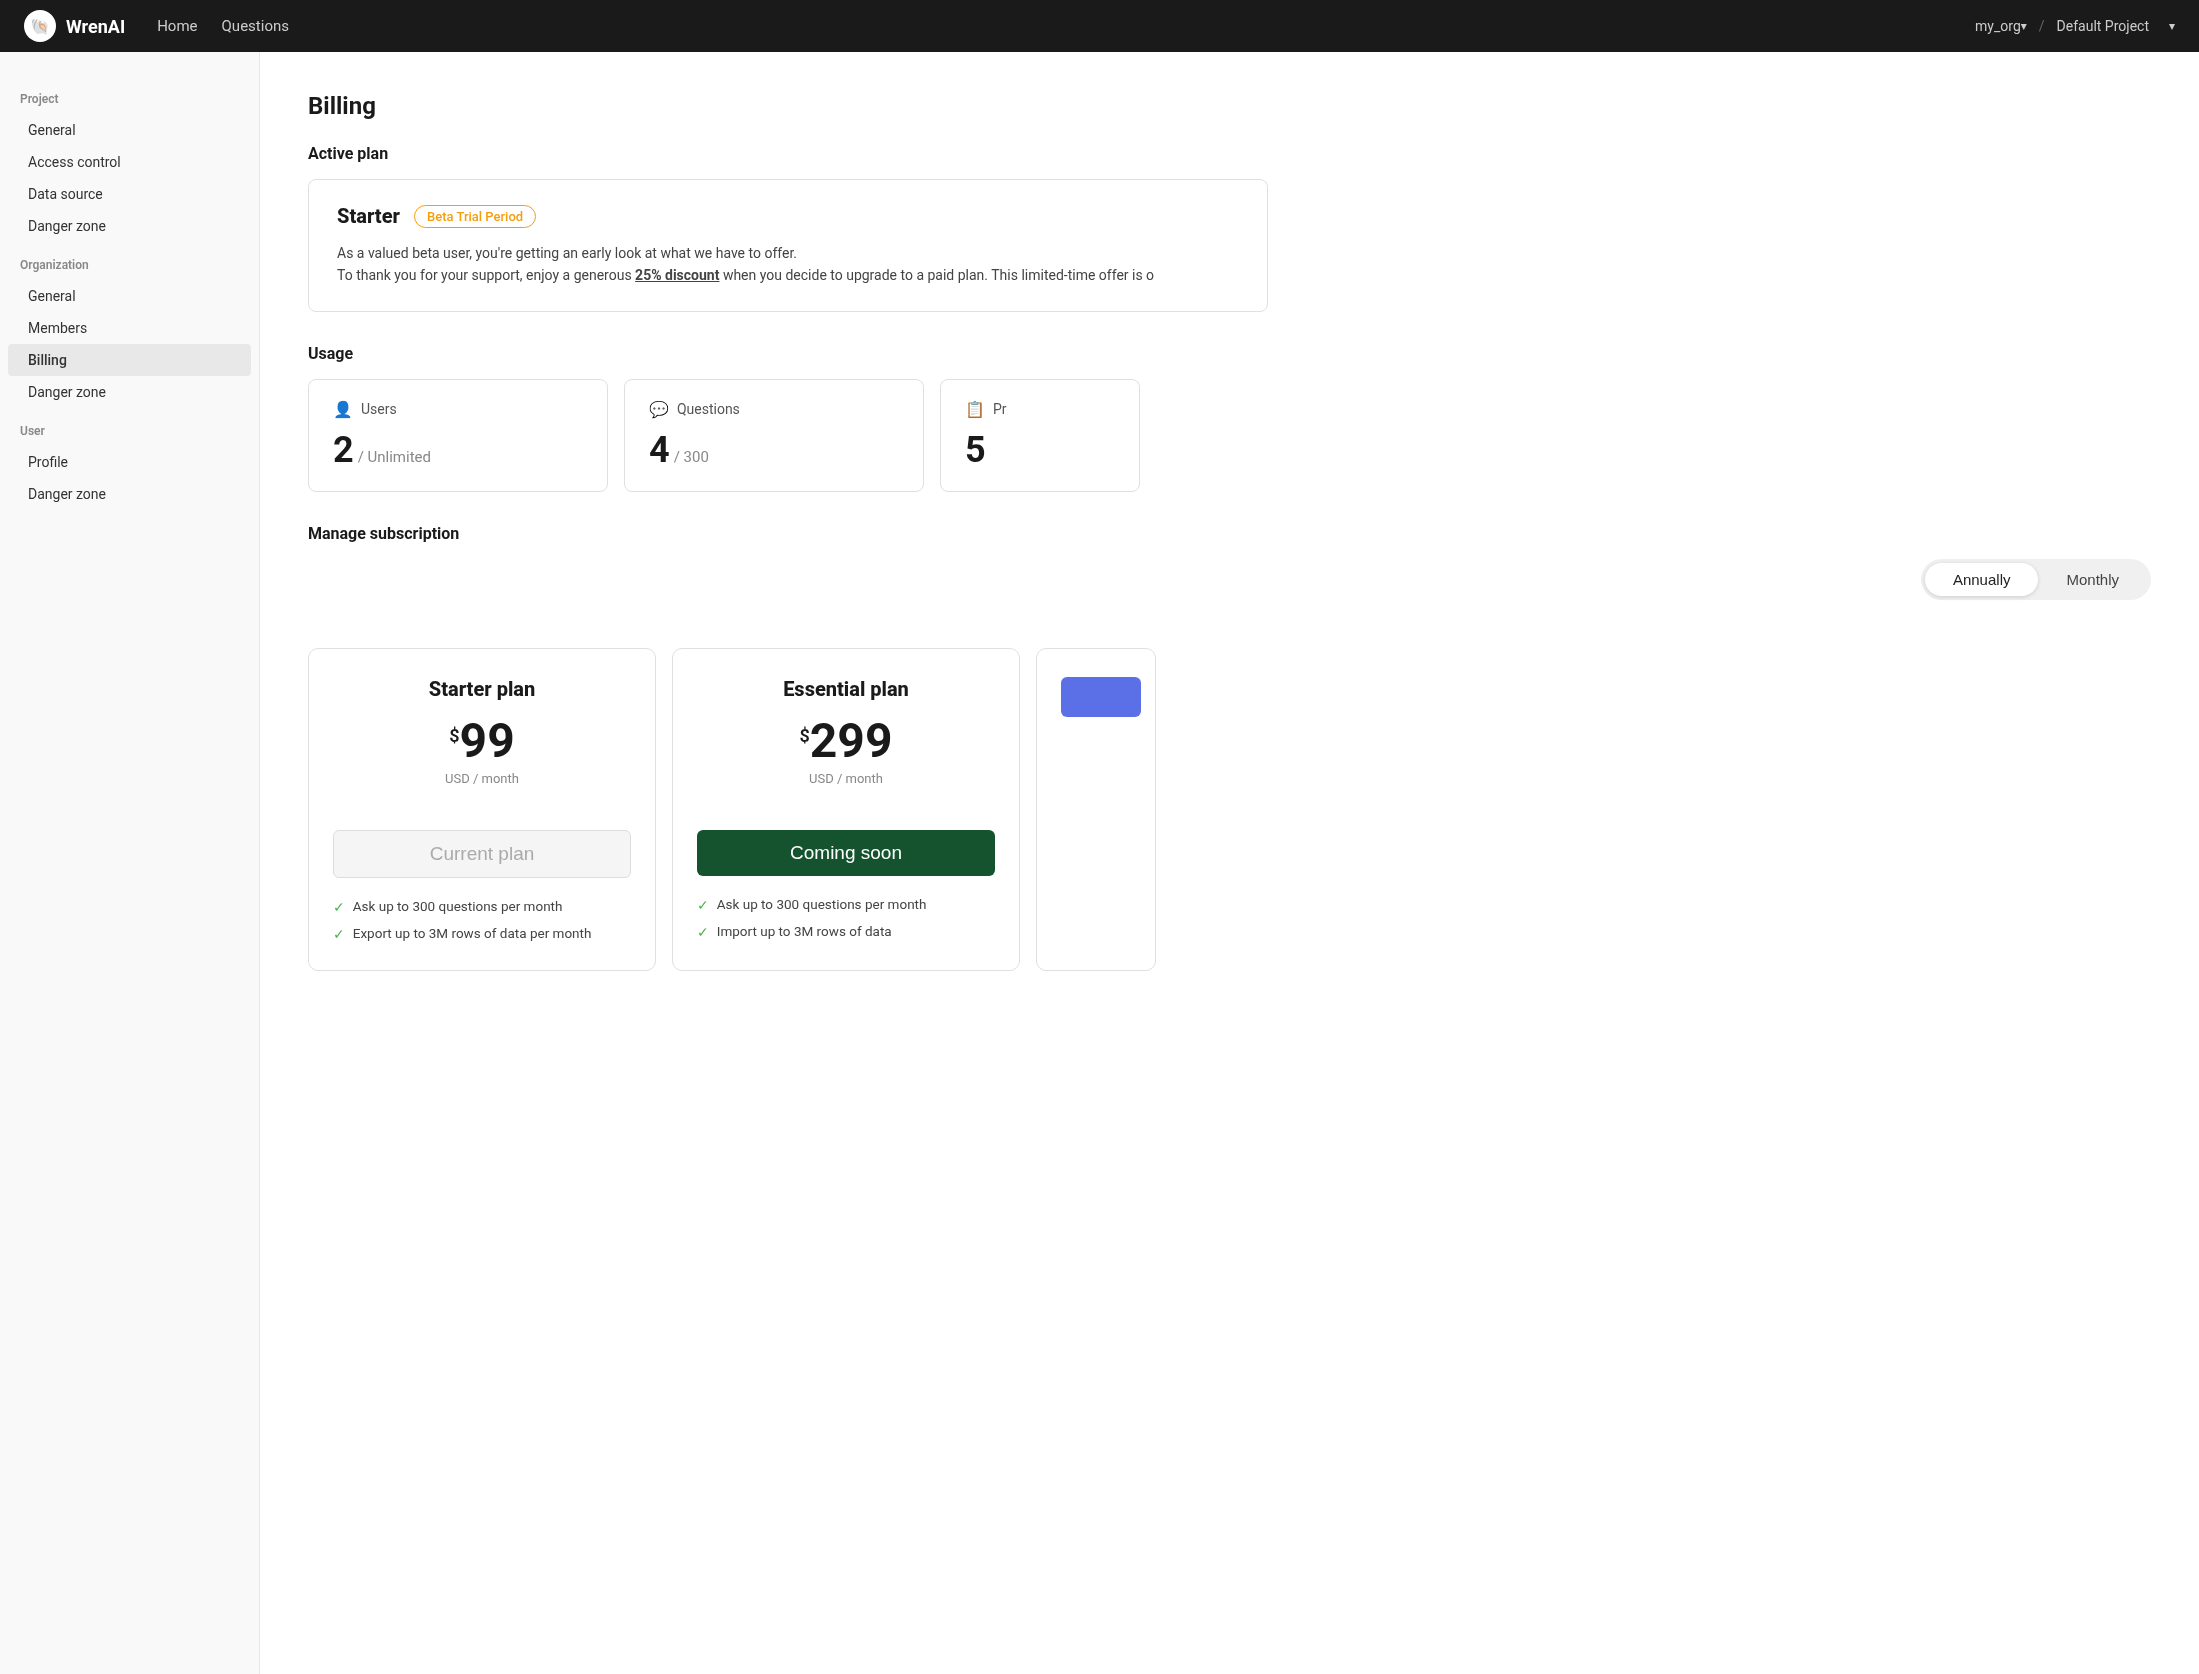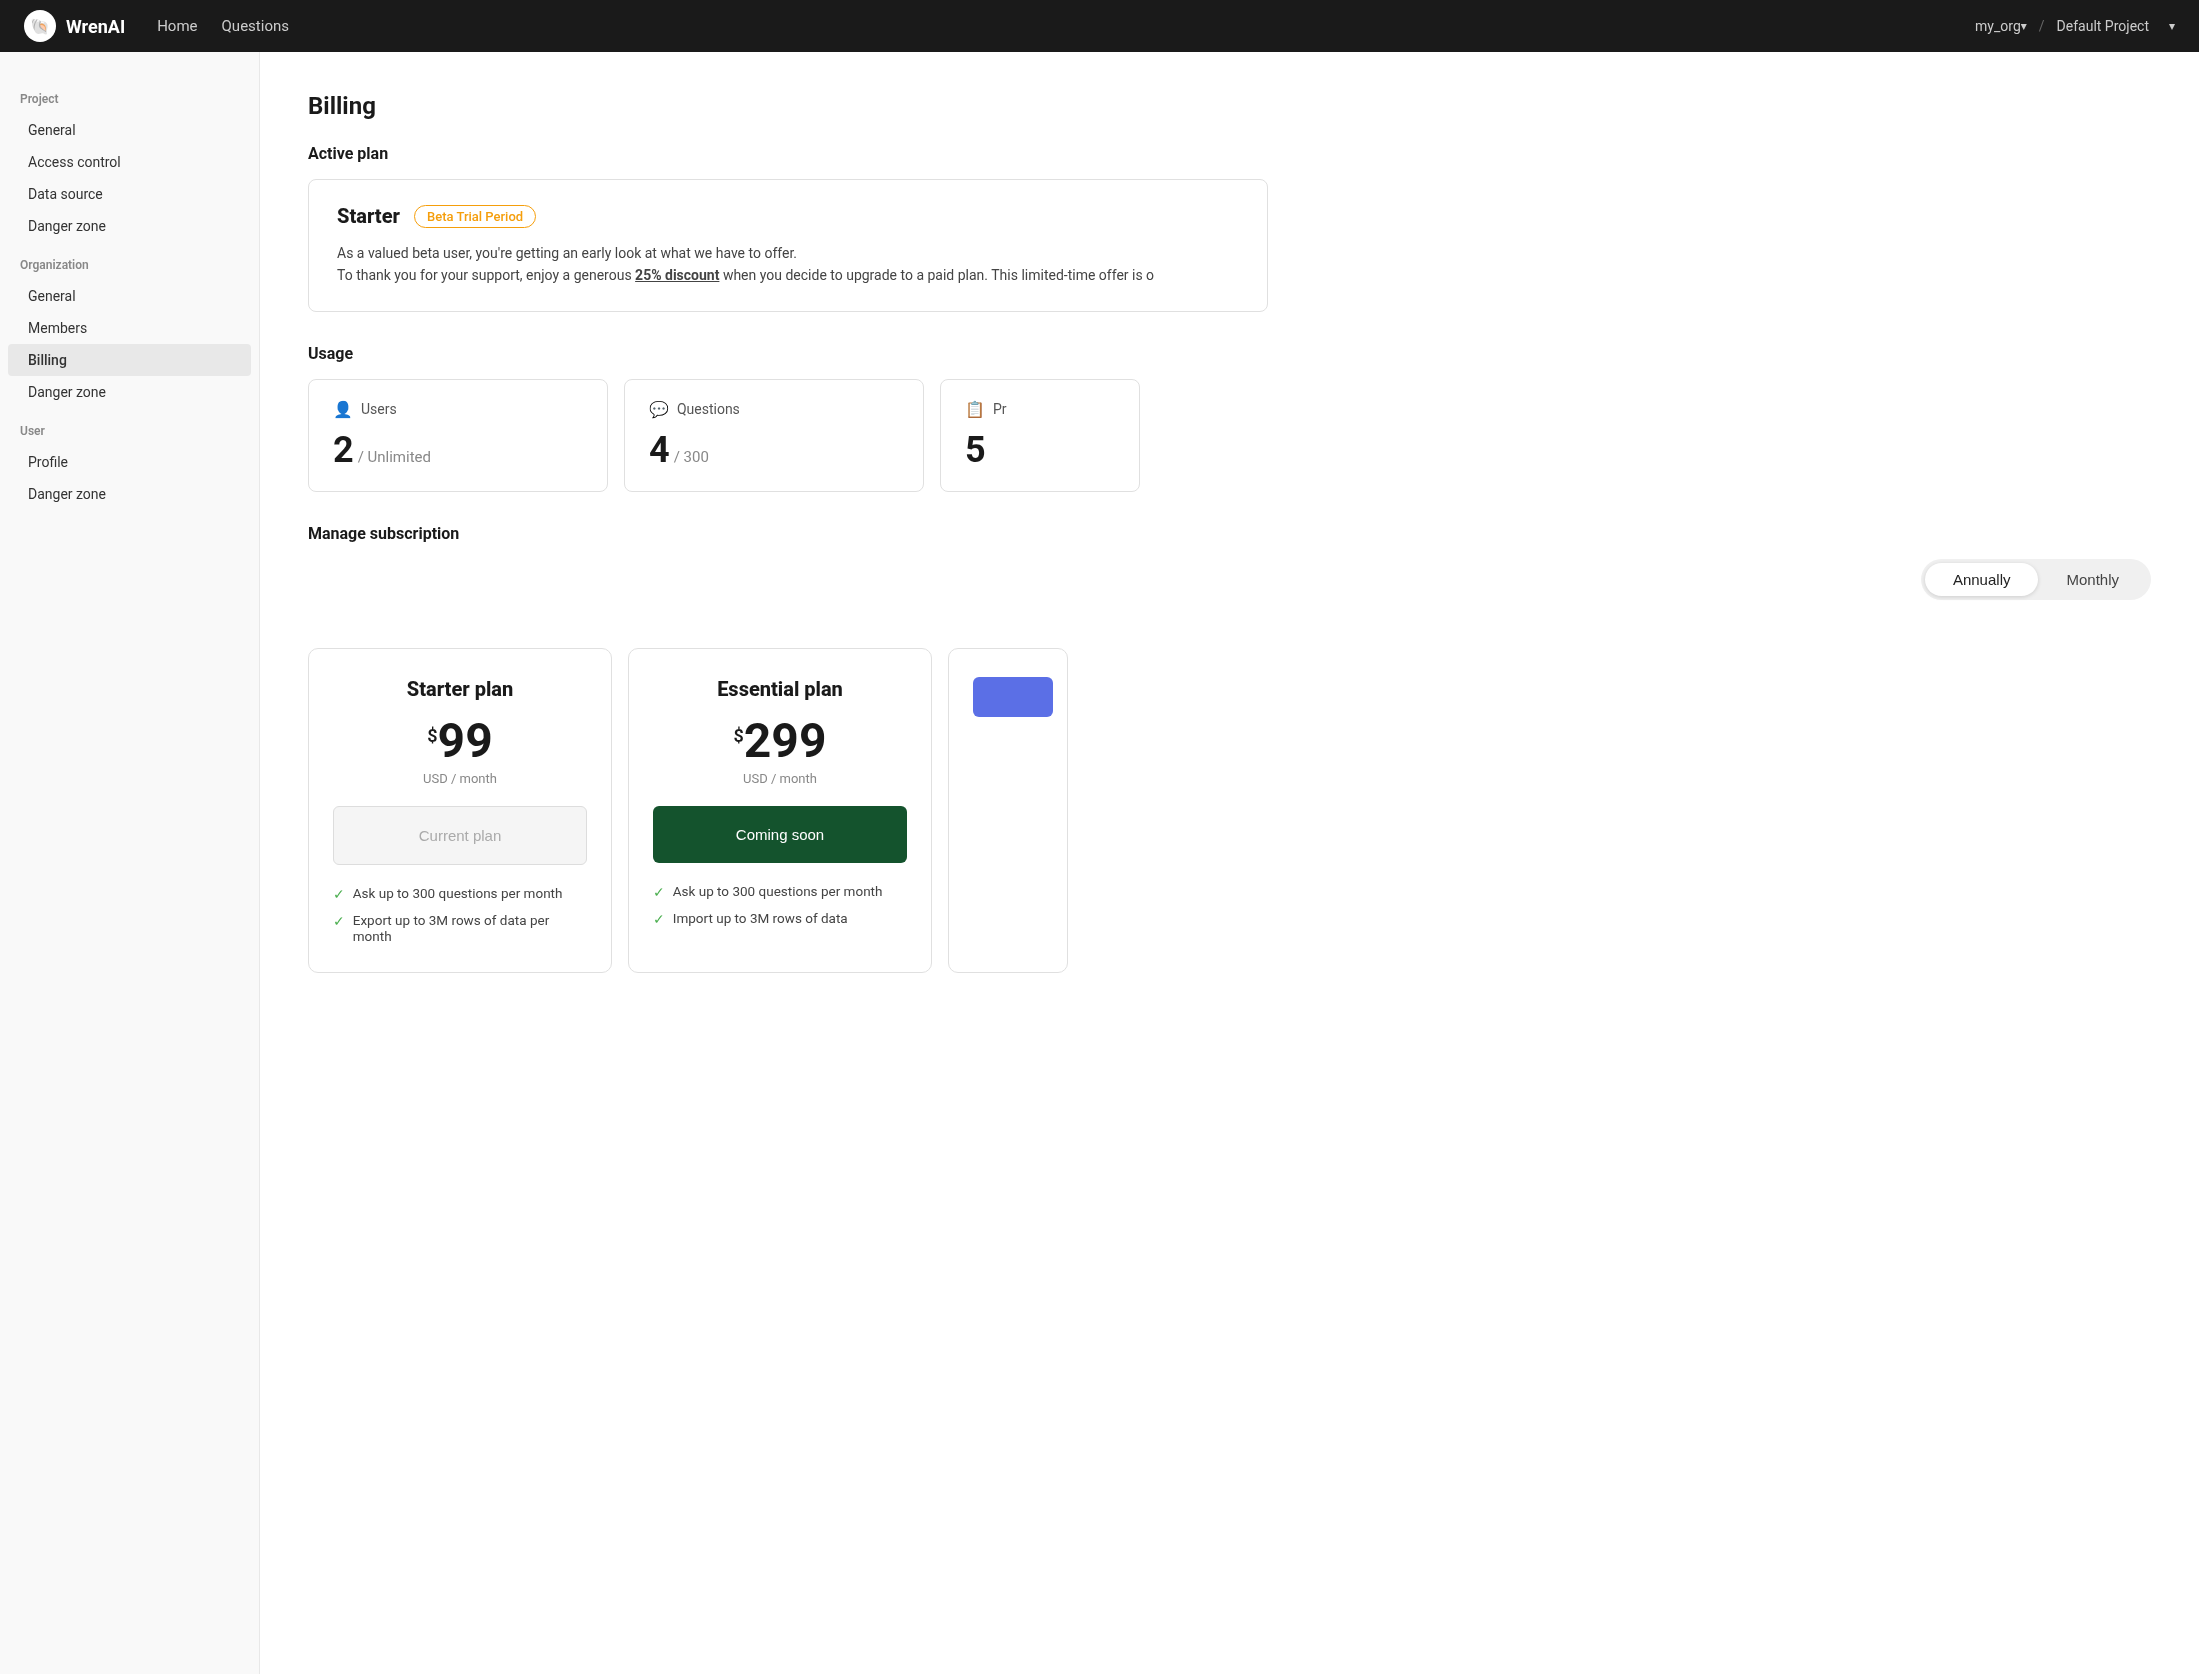--- a/index.html
+++ b/index.html
@@ -221,21 +221,21 @@
     .plan-cards {
       display: flex;
       gap: 16px;
       overflow: hidden;
     }
     .plan-card {
       border: 1px solid #e0e0e0;
       border-radius: 10px;
       padding: 28px 24px;
       flex: 0 0 auto;
-      width: 304px;
+      width: 348px;
     }
     .plan-card-title {
       font-size: 20px;
       font-weight: 800;
       text-align: center;
       margin-bottom: 16px;
     }
     .plan-price {
       text-align: center;
       margin-bottom: 6px;
@@ -253,27 +253,28 @@
       line-height: 1;
     }
     .price-period {
       font-size: 13px;
       color: #888;
       text-align: center;
       margin-bottom: 20px;
     }
     .plan-action-btn {
       width: 100%;
-      padding: 20px;
+      padding: 12px;
       border-radius: 6px;
-      font-size: 15px;
+      font-size: 19px;
       font-weight: 500;
       cursor: pointer;
       border: 1px solid #ddd;
       margin-bottom: 20px;
+      margin-top: 24px;
     }
     .plan-action-btn.current {
       background: #f5f5f5;
       color: #aaa;
       cursor: default;
     }
     .plan-action-btn.coming-soon {
       background: #14532d;
       color: #fff;
       border: none;

